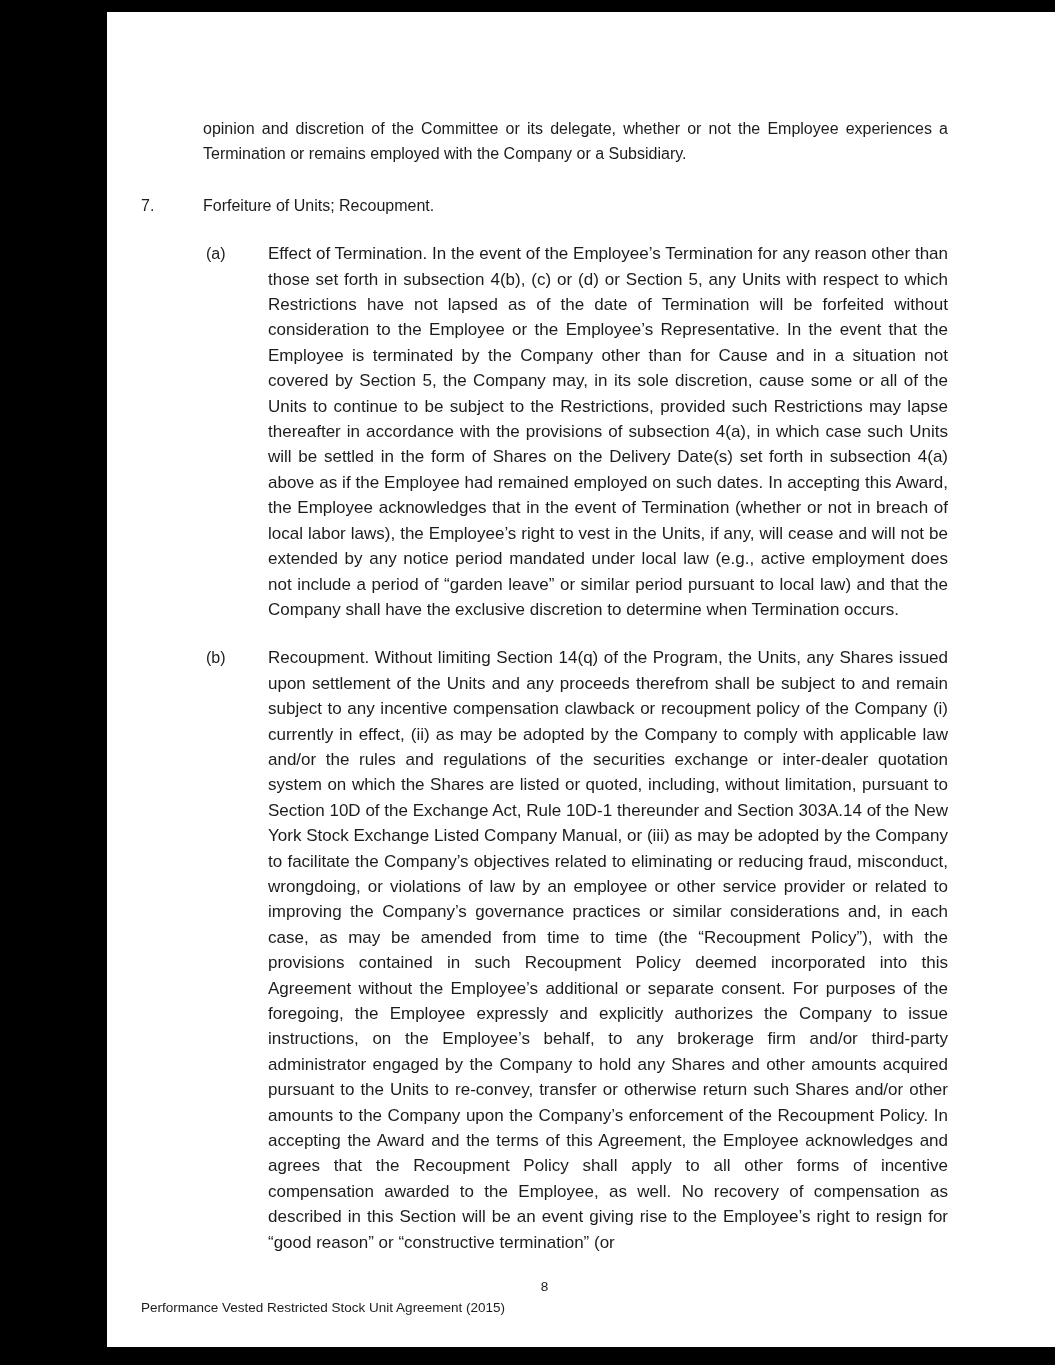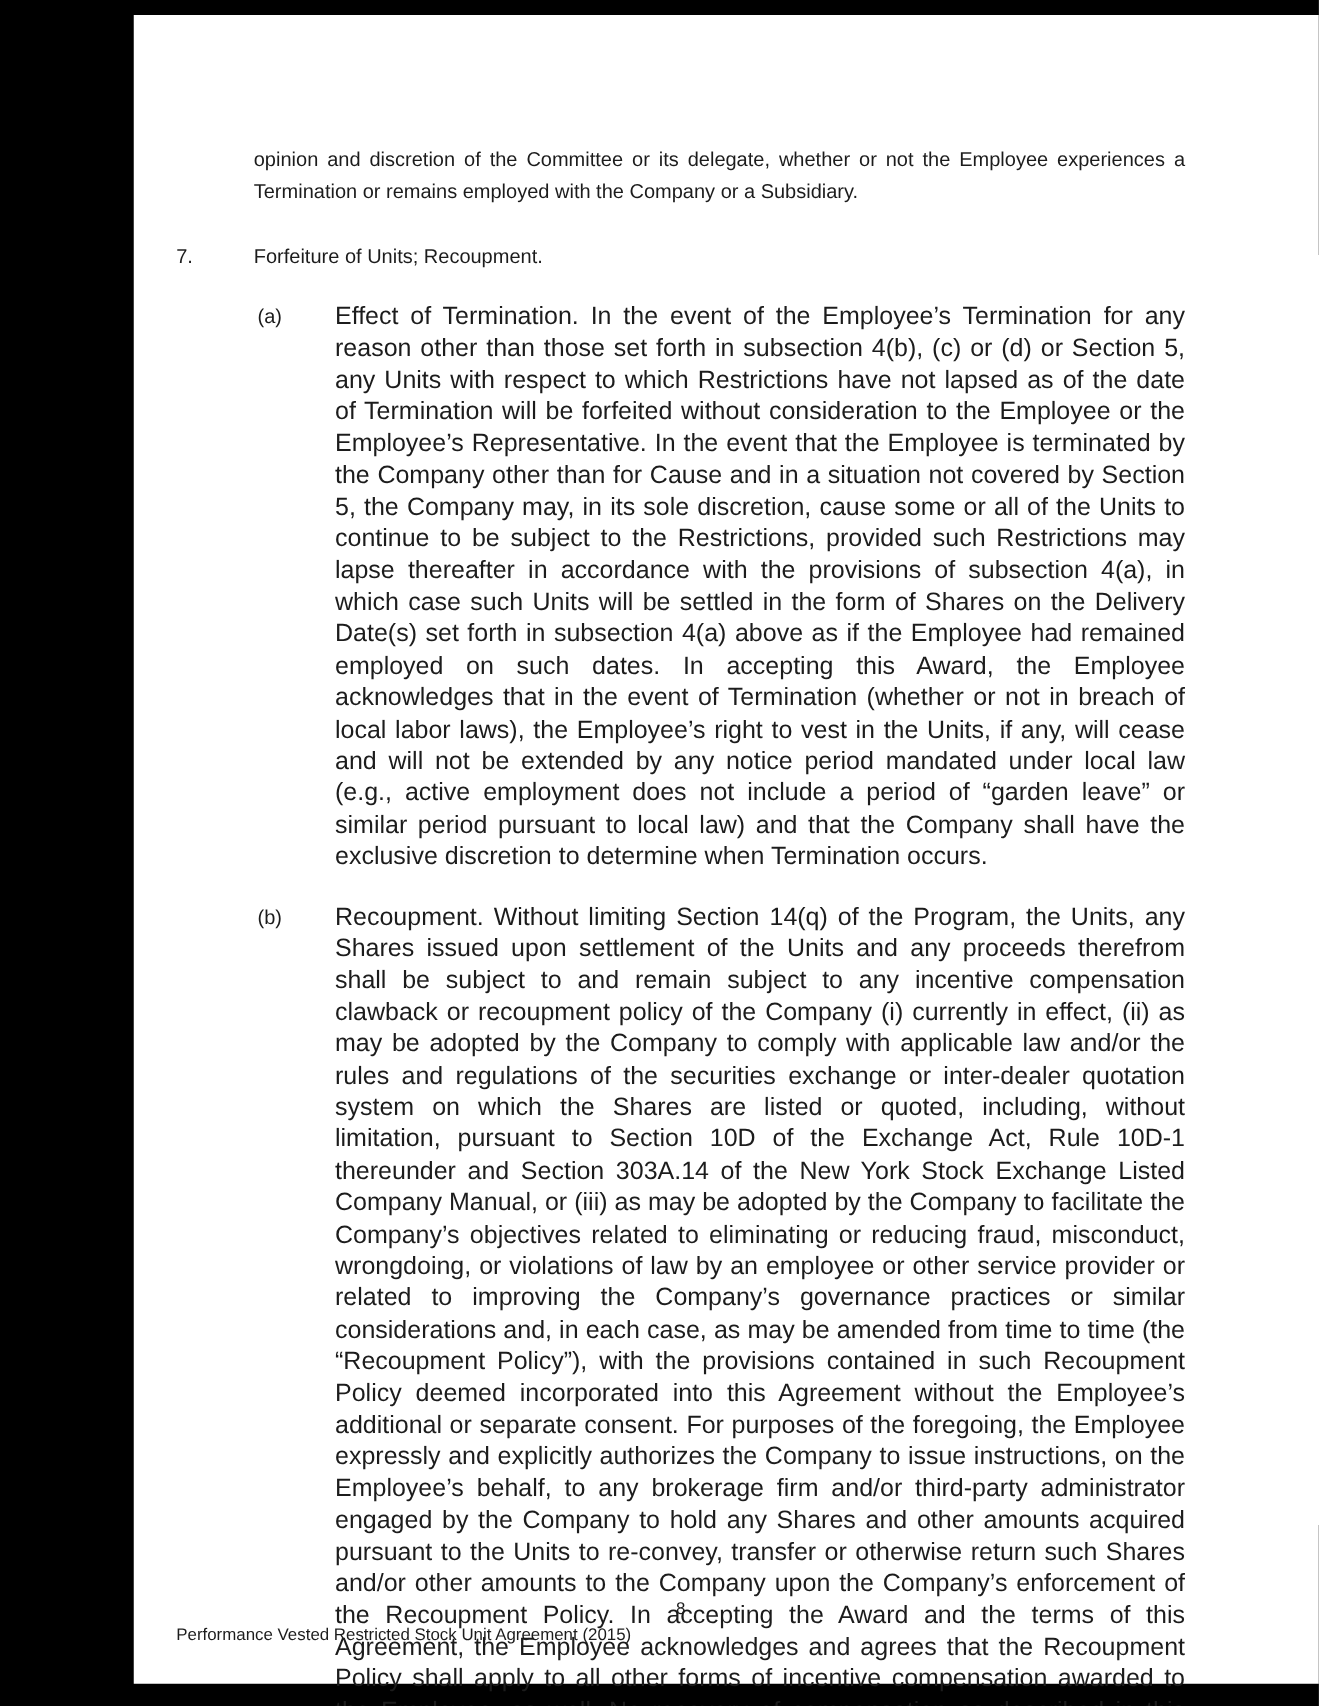--- a/index.html
+++ b/index.html
@@ -24,21 +24,21 @@
     width: 966px;
     height: 1335px;
     background: #ffffff;
     color: #1c1c1c;
   }
   .content {
     padding: 104px 125px 0 96px;
   }
   p { margin: 0; }
   .body-text {
-    font-size: 20px;
+    font-size: 17px;
     line-height: 25.4px;
     text-align: justify;
   }
   .cont-para {
     font-size: 16px;
     line-height: 25.4px;
     text-align: justify;
   }
   .section-row {
     position: relative;

